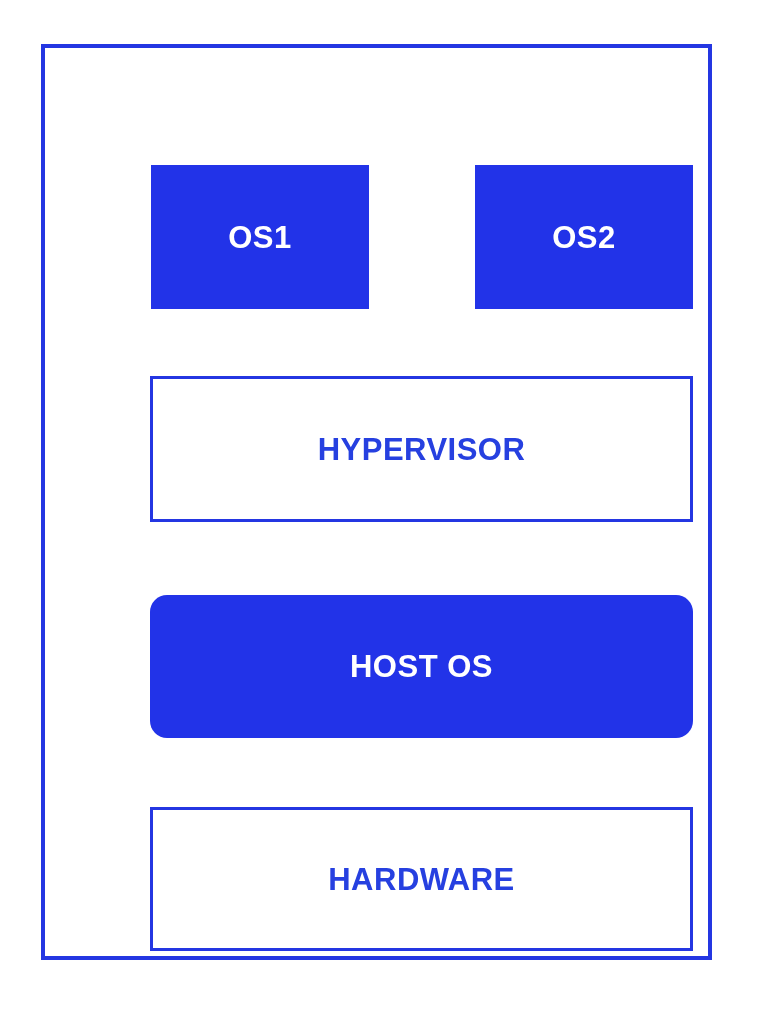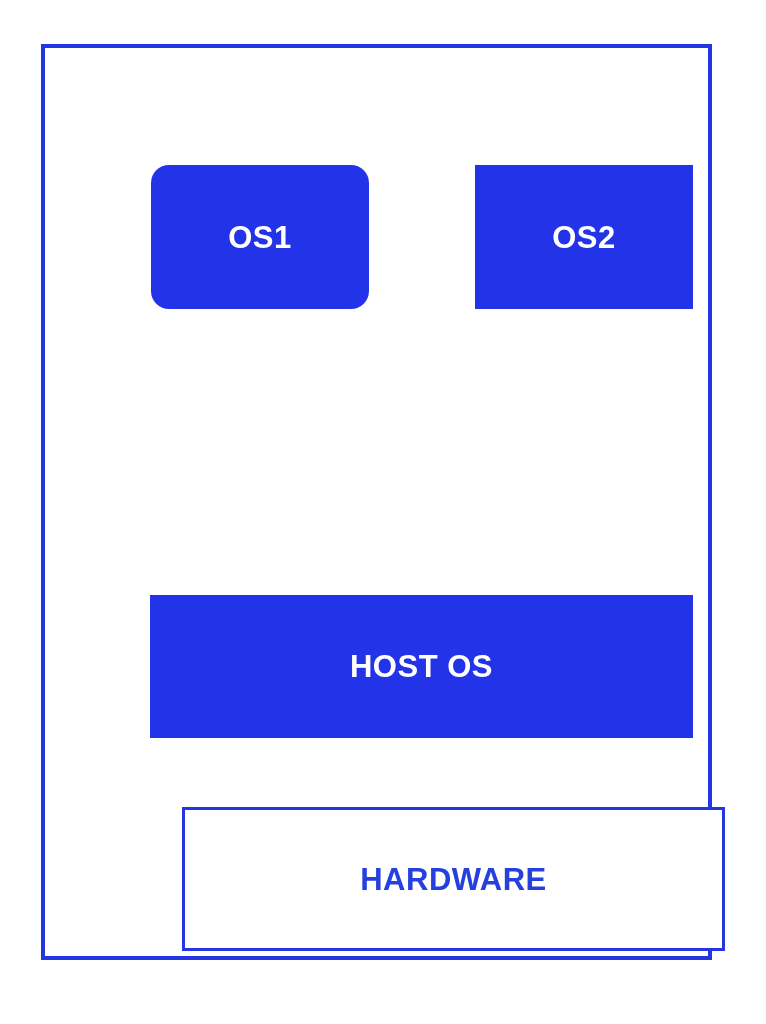--- a/index.html
+++ b/index.html
@@ -72,47 +72,46 @@
   .block.outlined .block-label {
     color: #2640E0;
   }
 
   
   #block-os1 {
     left: 106px;
     top: 117px;
     width: 218px;
     height: 144px;
-    border-radius: 18px;
   }
   #block-os2 {
     left: 430px;
     top: 117px;
     width: 218px;
     height: 144px;
     justify-content: center;
   }
   #block-hypervisor {
     left: 105px;
     top: 328px;
     width: 543px;
     height: 146px;
   }
   #block-host-os {
     left: 105px;
     top: 547px;
     width: 543px;
     height: 143px;
+    border-radius: 17px;
   }
   #block-hardware {
     left: 105px;
     top: 759px;
     width: 543px;
     height: 144px;
-    margin-left: 32px;
   }
 
   #block-os1 .block-label,
   #block-os2 .block-label {
     font-size: 31px;
   }
   #block-hypervisor .block-label,
   #block-host-os .block-label,
   #block-hardware .block-label {
     font-size: 31px;
@@ -126,20 +125,23 @@
   <div class="outer-frame">
 
     <div class="block filled" id="block-os1">
       <span class="block-label">OS1</span>
     </div>
 
     <div class="block filled" id="block-os2">
       <span class="block-label">OS2</span>
     </div>
 
+    <div class="block outlined" id="block-hypervisor">
+      <span class="block-label">HYPERVISOR</span>
+    </div>
 
     <div class="block filled" id="block-host-os">
       <span class="block-label">HOST OS</span>
     </div>
 
     <div class="block outlined" id="block-hardware">
       <span class="block-label">HARDWARE</span>
     </div>
 
   </div>

